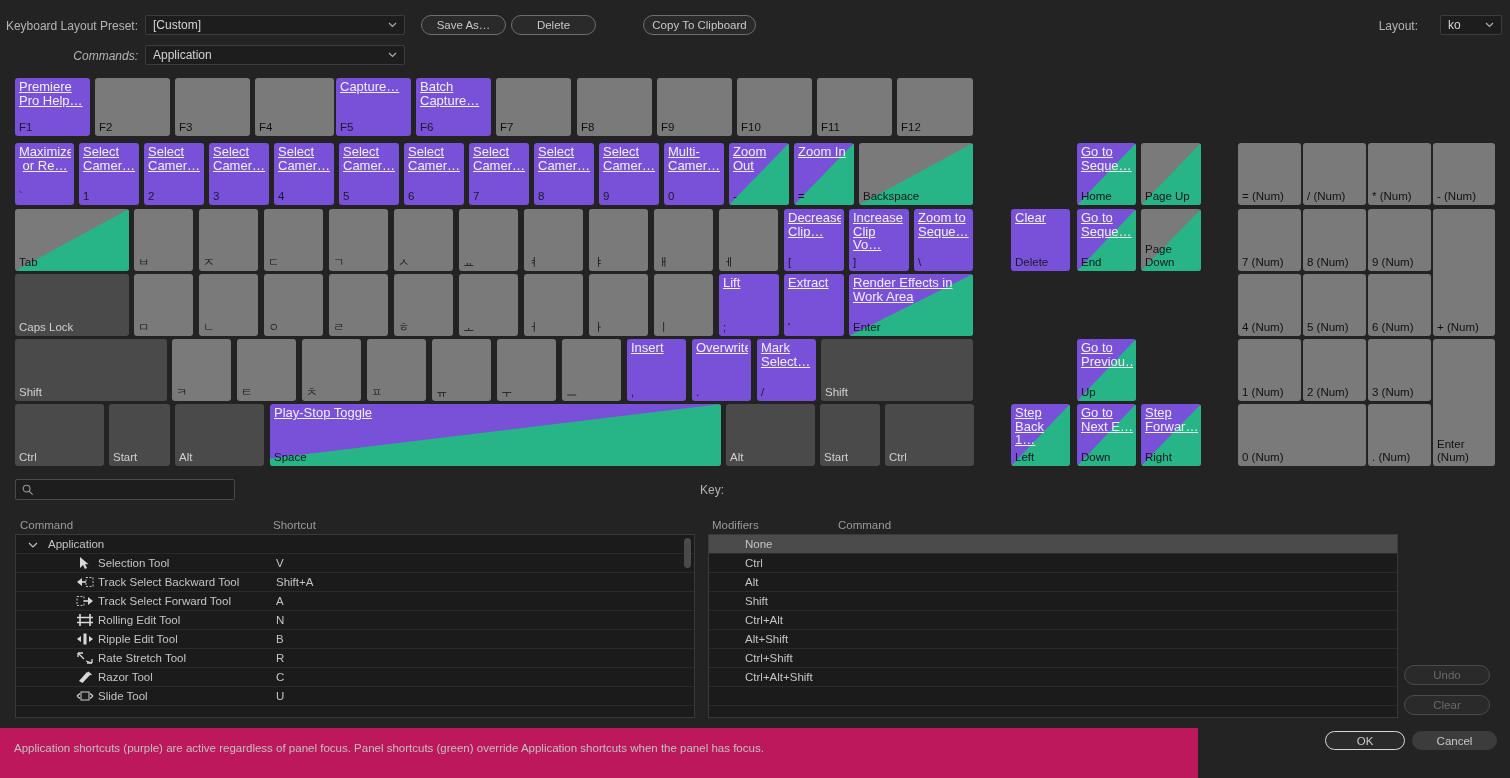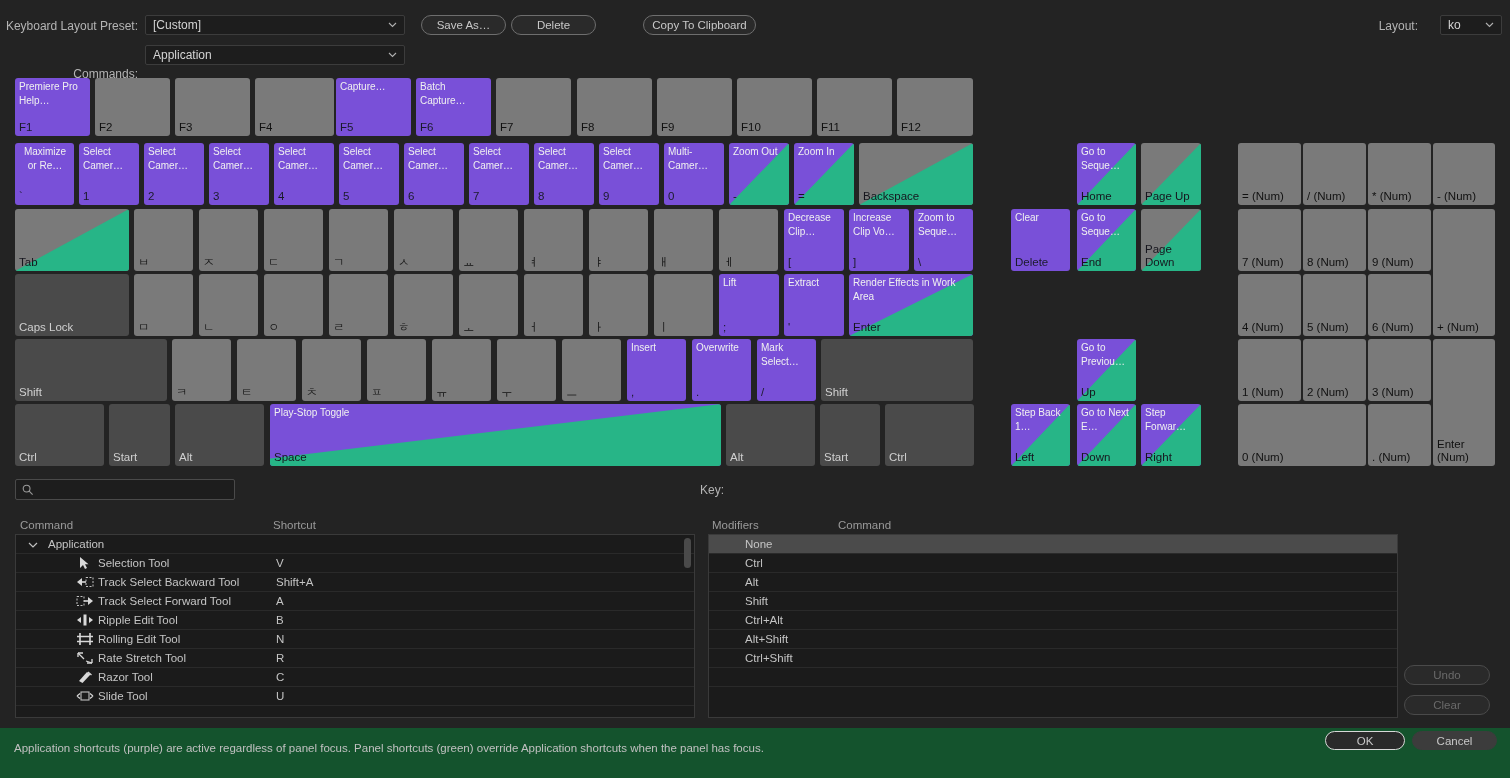--- a/index.html
+++ b/index.html
@@ -34,22 +34,22 @@
 
   
   #keyboard { position:absolute; left:0; top:72px; width:1510px; height:402px; }
   .key {
     position:absolute; border-radius:3px; overflow:hidden;
     background:#7a7a7a; color:#111;
   }
   .key.mod { background:#4a4a4a; color:#d0d0d0; }
   .key .top {
     position:absolute; left:4px; top:2px; right:3px;
-    font-size:10px; line-height:13.5px; color:#f0f0f0;
-    max-height:42px; overflow:hidden; z-index:3;
+    font-size:13px; line-height:13.5px; color:#f0f0f0;
+    max-height:42px; overflow:hidden; z-index:3;text-decoration:underline;
   }
   .key .bot {
     position:absolute; left:4px; bottom:2px;
     font-size:11.5px; line-height:13px; z-index:3;
   }
   .key.app  { background:#7950d8; }
   .key.app .bot { color:#1a1a2a; }
   .key .tri {
     position:absolute; left:0; top:0; width:100%; height:100%; z-index:1;
   }
@@ -80,22 +80,22 @@
   .lrow .cmdtxt { position:absolute; left:82px; top:3px; }
   .lrow .sctxt  { position:absolute; left:260px; top:3px; }
   .lrow .modtxt { position:absolute; left:36px; top:3px; }
   .lrow.group .cmdtxt { left:32px; }
   .lrow .twisty { position:absolute; left:12px; top:6px; width:10px; height:8px;}
   .lrow .ico { position:absolute; left:60px; top:2px; width:18px; height:15px; }
   #vscroll { position:absolute; right:3px; top:3px; width:7px; height:178px; }
   #vthumb  { position:absolute; left:0; top:0; width:7px; height:30px;
              background:#4a4a4a; border-radius:4px; }
 
-  #footer { position:absolute; left:0; top:728px; width:1510px; height:50px;
-            background:#14532d; }
+  #footer { position:absolute; left:0; top:728px; width:1198px; height:50px;
+            background:#be185d; }
   #footnote { position:absolute; left:14px; top:14px; font-size:11.5px; color:#c0c0c0;}
   svg { display:block; }
 </style>
 </head>
 <body>
 
 <div class="topbar">
   <div class="row-preset">
     <div class="fieldlabel" style="left:0px;top:1px;width:138px;">Keyboard Layout Preset:</div>
     <div class="sel" style="left:145px;top:0px;width:260px;">
@@ -113,21 +113,21 @@
     <div class="sel" style="left:1440px;top:0px;width:62px;">
       <span>ko</span>
       <span class="chev">
         <svg width="9" height="9" viewBox="0 0 9 9">
             <path d="M1 3 L4.5 6.5 L8 3" fill="none" stroke="#b0b0b0" stroke-width="1.1"></path>
           </svg>
       </span>
     </div>
   </div>
   <div class="row-cmds">
-    <div class="fieldlabel" style="left:0px;top:19px;width:138px;">Commands:</div>
+    <div class="fieldlabel" style="left:0px;top:1px;width:138px;font-style:italic;">Commands:</div>
     <div class="sel" style="left:145px;top:0px;width:260px;">
       <span>Application</span>
       <span class="chev">
         <svg width="9" height="9" viewBox="0 0 9 9">
             <path d="M1 3 L4.5 6.5 L8 3" fill="none" stroke="#b0b0b0" stroke-width="1.1"></path>
           </svg>
       </span>
     </div>
   </div>
 </div>
@@ -559,37 +559,37 @@
             <path d="M8 7 L12 7" stroke="#d8d8d8" stroke-width="1.6"></path>
             <path d="M17 7 L12 3 L12 11 Z" fill="#d8d8d8"></path>
           </svg>
         </span>
         <span class="cmdtxt">Track Select Forward Tool</span>
         <span class="sctxt">A</span>
       </div>
       <div class="lrow">
         <span class="ico">
           <svg width="18" height="14" viewBox="0 0 18 14">
+            <path d="M4 1 L4 13 M14 1 L14 13" stroke="#d8d8d8" stroke-width="1.6"></path>
+            <path d="M1 4.5 L17 4.5 M1 9.5 L17 9.5" stroke="#d8d8d8" stroke-width="1.4"></path>
+          </svg>
+        </span>
+        <span class="cmdtxt">Rolling Edit Tool</span>
+        <span class="sctxt">N</span>
+      </div>
+      <div class="lrow">
+        <span class="ico">
+          <svg width="18" height="14" viewBox="0 0 18 14">
             <path d="M1 7 L5 4 L5 10 Z" fill="#d8d8d8"></path>
             <path d="M17 7 L13 4 L13 10 Z" fill="#d8d8d8"></path>
             <rect x="7.5" y="1.5" width="3" height="11" fill="#d8d8d8"></rect>
           </svg>
         </span>
         <span class="cmdtxt">Ripple Edit Tool</span>
         <span class="sctxt">B</span>
-      </div>
-      <div class="lrow">
-        <span class="ico">
-          <svg width="18" height="14" viewBox="0 0 18 14">
-            <path d="M4 1 L4 13 M14 1 L14 13" stroke="#d8d8d8" stroke-width="1.6"></path>
-            <path d="M1 4.5 L17 4.5 M1 9.5 L17 9.5" stroke="#d8d8d8" stroke-width="1.4"></path>
-          </svg>
-        </span>
-        <span class="cmdtxt">Rolling Edit Tool</span>
-        <span class="sctxt">N</span>
       </div>
       <div class="lrow">
         <span class="ico">
           <svg width="18" height="14" viewBox="0 0 18 14">
             <path d="M2 2 L7 2 M2 2 L2 6" stroke="#d8d8d8" stroke-width="1.3"></path>
             <path d="M2 2 L8 8" stroke="#d8d8d8" stroke-width="1.3"></path>
             <path d="M16 12 L11 12 M16 12 L16 8" stroke="#d8d8d8" stroke-width="1.3"></path>
             <path d="M10 10 L16 12" stroke="#d8d8d8" stroke-width="1.3"></path>
           </svg>
         </span>
@@ -646,20 +646,24 @@
       </div>
       <div class="lrow">
         <span class="modtxt">Alt+Shift</span>
         <span class="sctxt" style="left: 130px;"></span>
       </div>
       <div class="lrow">
         <span class="modtxt">Ctrl+Shift</span>
         <span class="sctxt" style="left: 130px;"></span>
       </div>
       <div class="lrow">
+        <span class="modtxt">Ctrl+Alt+Shift</span>
+        <span class="sctxt" style="left: 130px;"></span>
+      </div>
+      <div class="lrow">
         <span class="modtxt"></span>
         <span class="sctxt" style="left: 130px;"></span>
       </div>
     </div>
 </div>
 
 <div class="btn disabled" style="left:1404px;top:665px;width:86px;height:20px;">Undo</div>
 <div class="btn disabled" style="left:1404px;top:695px;width:86px;height:20px;">Clear</div>
 
 <div id="footer">

